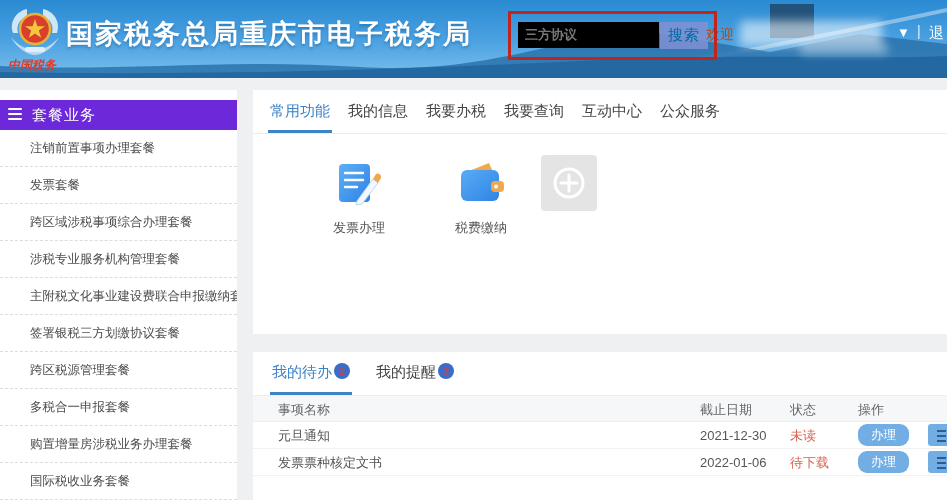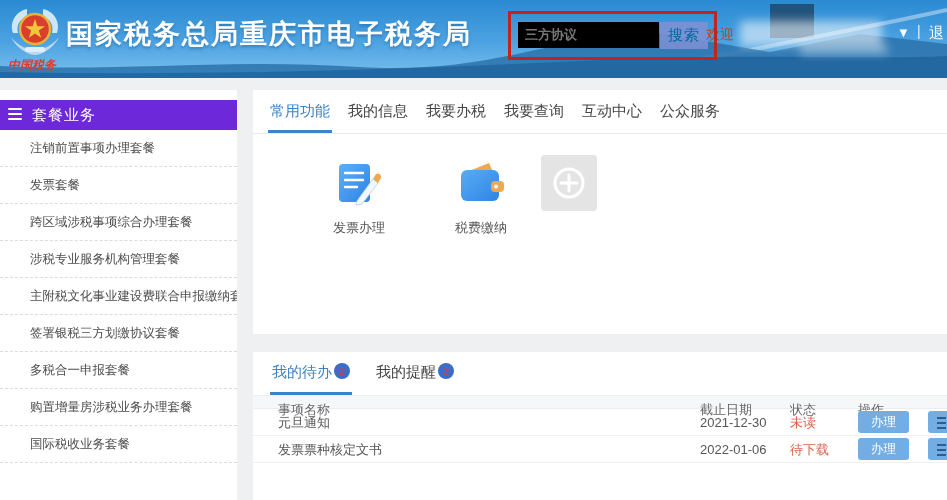--- a/index.html
+++ b/index.html
@@ -84,32 +84,32 @@
   .panel2 { position:absolute; left:253px; top:352px; width:694px; height:160px; background:#fff; overflow:hidden; }
   .todo-tabbar { display:flex; height:43px; padding-left:17px; gap:22px; font-size:15px; color:#454545; }
   .todo-tab { line-height:40px; cursor:pointer; padding:0 2px; white-space:nowrap; }
   .todo-tab.active { color:#3d84c6; border-bottom:3px solid #3d84c6; }
   .badge {
     display:inline-block; width:16px; height:16px; border-radius:50%; background:#3a6cc8;
     color:#b5485d; font-size:11px; line-height:16px; text-align:center; vertical-align:2px;
     margin-left:2px; font-weight:bold;
   }
   .t-head {
-    position:relative; height:14px; line-height:27px; background:#f6f7f8;
+    position:relative; height:27px; line-height:27px; background:#f6f7f8;
     border-top:1px solid #ededed; border-bottom:1px solid #ededed; font-size:13px; color:#666;
   }
   .t-row { position:relative; height:27px; line-height:27px; font-size:13px; color:#555;
     border-bottom:1px solid #f2f2f2; }
   .c-name    { position:absolute; left:25px;  white-space:nowrap; }
   .c-deadline{ position:absolute; left:447px; white-space:nowrap; }
   .c-status  { position:absolute; left:537px; white-space:nowrap; }
   .c-action  { position:absolute; left:605px; top:0; height:27px; }
   .status-red { color:#d9604f; }
   .btn-handle {
-    display:inline-block; background:#72aee3; color:#fff; border:none; border-radius:3px;
+    display:inline-block; background:#72aee3; color:#fff; border:none; border-radius:9px;
     font-size:12.5px; height:22px; line-height:22px; padding:0 13px; margin-top:2px;
     cursor:pointer; vertical-align:top; font-family:inherit;
   }
   .btn-clipped {
     position:absolute; left:70px; top:2px; width:52px; height:22px; background:#72aee3;
     border:none; border-radius:3px; cursor:pointer; padding-left:9px; text-align:left;
   }
   .btn-clipped .frag {
     display:inline-block; width:9px; height:12px; margin-top:5px;
     background:repeating-linear-gradient(180deg,#2e5d8f 0 2px,rgba(0,0,0,0) 2px 5px);
@@ -169,20 +169,21 @@
       </span>
     <span>套餐业务</span>
   </div>
   <ul class="sidebar-list">
     <li>注销前置事项办理套餐</li>
     <li>发票套餐</li>
     <li>跨区域涉税事项综合办理套餐</li>
     <li>涉税专业服务机构管理套餐</li>
     <li>主附税文化事业建设费联合申报缴纳套餐</li>
     <li>签署银税三方划缴协议套餐</li>
+    <li>跨区税源管理套餐</li>
     <li>多税合一申报套餐</li>
     <li>购置增量房涉税业务办理套餐</li>
     <li>国际税收业务套餐</li>
   </ul>
 </div>
 
 <div class="panel1">
   <div class="tabbar">
     <span class="tab active">常用功能</span>
     <span class="tab">我的信息</span>

